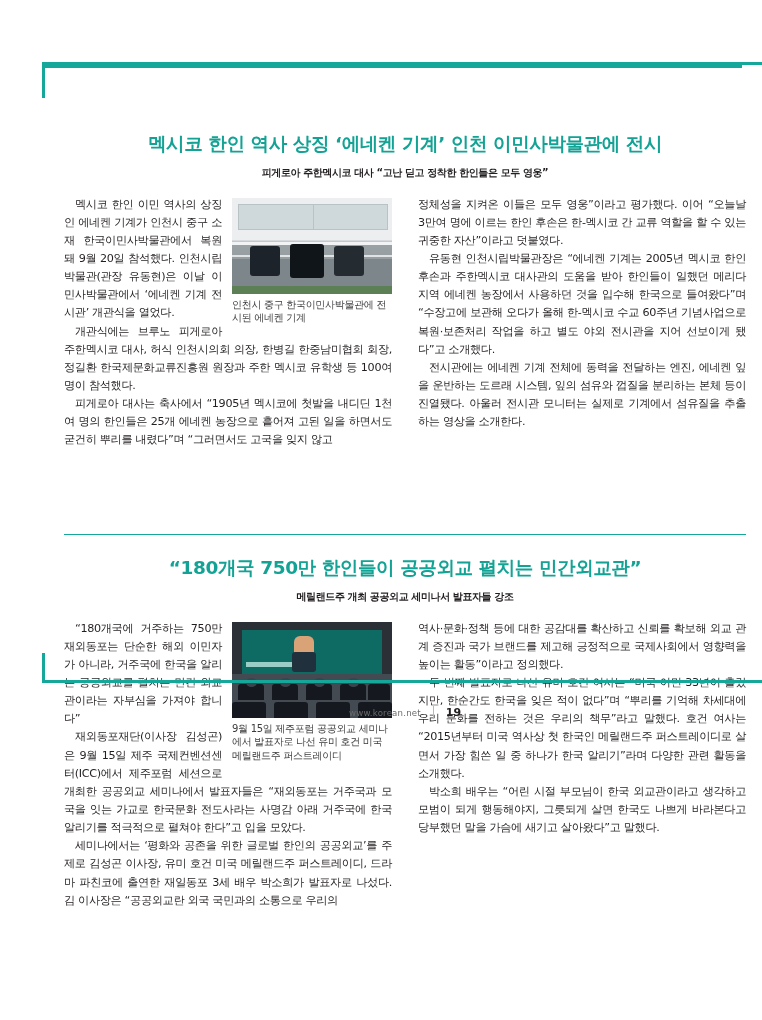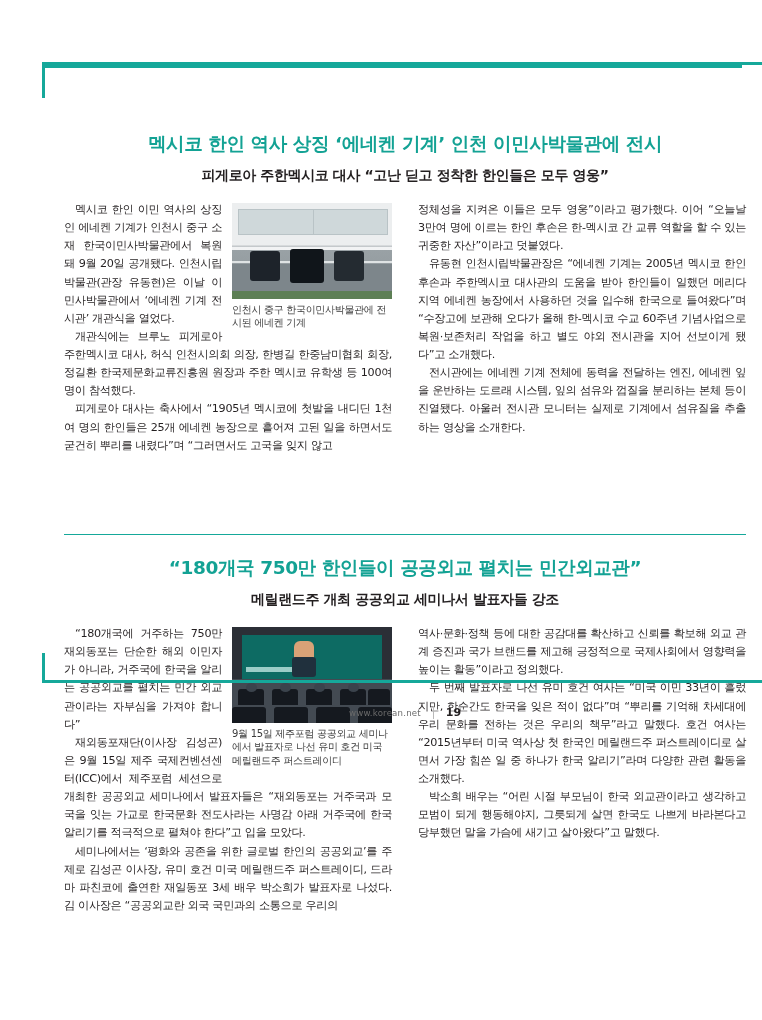--- a/index.html
+++ b/index.html
@@ -56,21 +56,21 @@
     text-align: center;
     font-size: 18.5px;
     font-weight: bold;
     color: #13a294;
     letter-spacing: -0.4px;
     line-height: 1.3;
     margin: 0 0 10px 0;
   }
   .subhead {
     text-align: center;
-    font-size: 14px;
+    font-size: 10px;
     font-weight: bold;
     color: #231f20;
     letter-spacing: -0.4px;
     line-height: 1.35;
     margin: 0 0 16px 0;
   }
 
   .cols {
     display: flex;
     gap: 26px;
@@ -206,21 +206,21 @@
             <div class="ph1-rail"></div>
             <div class="ph1-rail2"></div>
             <div class="ph1-floor"></div>
             <div class="ph1-m1"></div>
             <div class="ph1-m2"></div>
             <div class="ph1-m3"></div>
             <div class="ph1-grn"></div>
           </div>
           <div class="caption">인천시 중구 한국이민사박물관에 전시된 에네켄 기계</div>
         </div>
-        <p>멕시코 한인 이민 역사의 상징인 에네켄 기계가 인천시 중구 소재 한국이민사박물관에서 복원돼 9월 20일 공개됐다. 인천시립박물관(관장 유동현)은 이날 이민사박물관에서 ‘에네켄 기계 전시관’ 개관식을 열었다.</p>
+        <p>멕시코 한인 이민 역사의 상징인 에네켄 기계가 인천시 중구 소재 한국이민사박물관에서 복원돼 9월 20일 참석했다. 인천시립박물관(관장 유동현)은 이날 이민사박물관에서 ‘에네켄 기계 전시관’ 개관식을 열었다.</p>
         <p>개관식에는 브루노 피게로아 주한멕시코 대사, 허식 인천시의회 의장, 한병길 한중남미협회 회장, 정길환 한국제문화교류진흥원 원장과 주한 멕시코 유학생 등 100여 명이 참석했다.</p>
         <p>피게로아 대사는 축사에서 “1905년 멕시코에 첫발을 내디딘 1천여 명의 한인들은 25개 에네켄 농장으로 흩어져 고된 일을 하면서도 굳건히 뿌리를 내렸다”며 “그러면서도 고국을 잊지 않고</p>
       </div>
       <div class="col">
         <p class="noindent">정체성을 지켜온 이들은 모두 영웅”이라고 평가했다. 이어 “오늘날 3만여 명에 이르는 한인 후손은 한-멕시코 간 교류 역할을 할 수 있는 귀중한 자산”이라고 덧붙였다.</p>
         <p>유동현 인천시립박물관장은 “에네켄 기계는 2005년 멕시코 한인 후손과 주한멕시코 대사관의 도움을 받아 한인들이 일했던 메리다 지역 에네켄 농장에서 사용하던 것을 입수해 한국으로 들여왔다”며 “수장고에 보관해 오다가 올해 한-멕시코 수교 60주년 기념사업으로 복원·보존처리 작업을 하고 별도 야외 전시관을 지어 선보이게 됐다”고 소개했다.</p>
         <p>전시관에는 에네켄 기계 전체에 동력을 전달하는 엔진, 에네켄 잎을 운반하는 도르래 시스템, 잎의 섬유와 껍질을 분리하는 본체 등이 진열됐다. 아울러 전시관 모니터는 실제로 기계에서 섬유질을 추출하는 영상을 소개한다.</p>
       </div>
     </div>
   </div>

